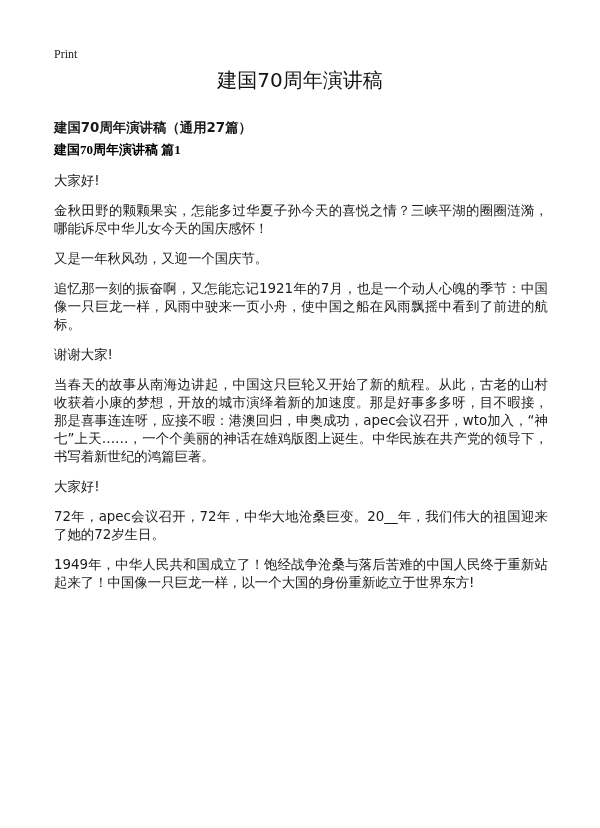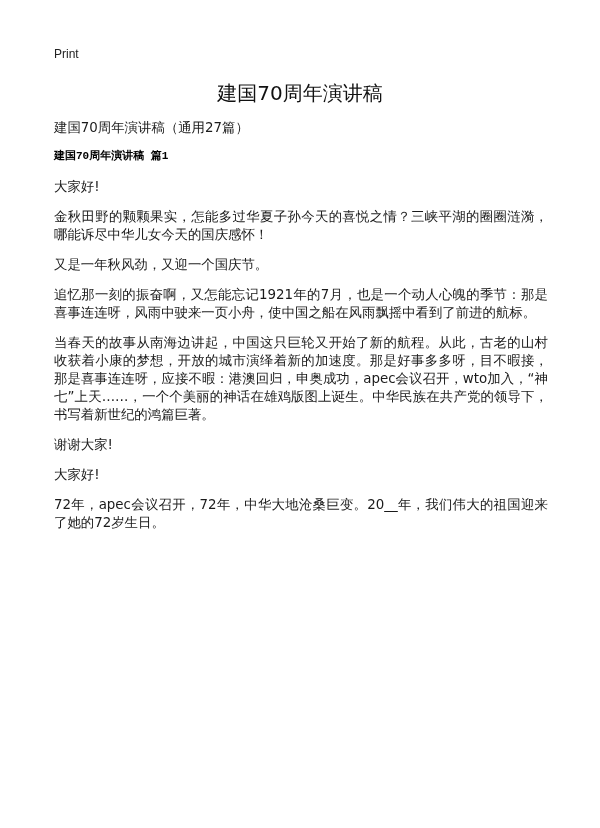--- a/index.html
+++ b/index.html
@@ -12,29 +12,29 @@
       height: 828px;
       overflow: hidden;
       position: relative;
       color: #111111;
       font-family: "DejaVu Sans", "Liberation Sans", sans-serif;
     }
     .print-label {
       position: absolute;
       left: 54px;
       top: 47px;
-      font-family: Liberation Sans, sans-serif;
+      font-family: Liberation Serif, serif;
       font-size: 12px;
       color: #222;
       letter-spacing: 0px;
     }
     .doc-title {
       position: absolute;
       left: 0;
-      top: 79px;
+      top: 66px;
       width: 600px;
       text-align: center;
       font-size: 20px;
       line-height: 28px;
       color: #111;
       font-weight: normal;
       margin: 0;
     }
     .content {
       position: absolute;
@@ -44,48 +44,50 @@
       font-size: 13.4px;
       line-height: 18px;
       color: #1a1a1a;
     }
     .content p {
       margin: 0 0 12px 0;
       text-align: justify;
       word-break: break-all;
     }
     .content .subtitle {
-      margin-bottom: 10px;
+      margin-bottom: 4px;
+      font-weight: bold;
     }
     .content h2 {
-      font-size: 11px;
+      font-size: 13px;
       line-height: 18px;
       font-weight: bold;
       margin: 0 0 13px 0;
-      font-family: Liberation Mono, monospace;
+      font-family: Liberation Serif, serif;
       color: #000;
     }
   </style>
 </head>
 <body>
 
 <div class="print-label">Print</div>
 
 <h1 class="doc-title">建国70周年演讲稿</h1>
 
 <div class="content">
   <p class="subtitle">建国70周年演讲稿（通用27篇）</p>
 
   <section>
     <h2>建国70周年演讲稿 篇1</h2>
     <p>大家好!</p>
     <p>金秋田野的颗颗果实，怎能多过华夏子孙今天的喜悦之情？三峡平湖的圈圈涟漪，哪能诉尽中华儿女今天的国庆感怀！</p>
     <p>又是一年秋风劲，又迎一个国庆节。</p>
-    <p>追忆那一刻的振奋啊，又怎能忘记1921年的7月，也是一个动人心魄的季节：那是喜事连连呀，风雨中驶来一页小舟，使中国之船在风雨飘摇中看到了前进的航标。</p>
+    <p>追忆那一刻的振奋啊，又怎能忘记1921年的7月，也是一个动人心魄的季节：中国像一只巨龙一样，风雨中驶来一页小舟，使中国之船在风雨飘摇中看到了前进的航标。</p>
+    <p>谢谢大家!</p>
     <p>当春天的故事从南海边讲起，中国这只巨轮又开始了新的航程。从此，古老的山村收获着小康的梦想，开放的城市演绎着新的加速度。那是好事多多呀，目不暇接，那是喜事连连呀，应接不暇：港澳回归，申奥成功，apec会议召开，wto加入，“神七”上天……，一个个美丽的神话在雄鸡版图上诞生。中华民族在共产党的领导下，书写着新世纪的鸿篇巨著。</p>
-    <p>谢谢大家!</p>
   </section>
 
   <section>
     <p>大家好!</p>
     <p>72年，apec会议召开，72年，中华大地沧桑巨变。20__年，我们伟大的祖国迎来了她的72岁生日。</p>
+    <p>1949年，中华人民共和国成立了！饱经战争沧桑与落后苦难的中国人民终于重新站起来了！中国像一只巨龙一样，以一个大国的身份重新屹立于世界东方!</p>
   </section>
 </div>
 
 </body></html>

